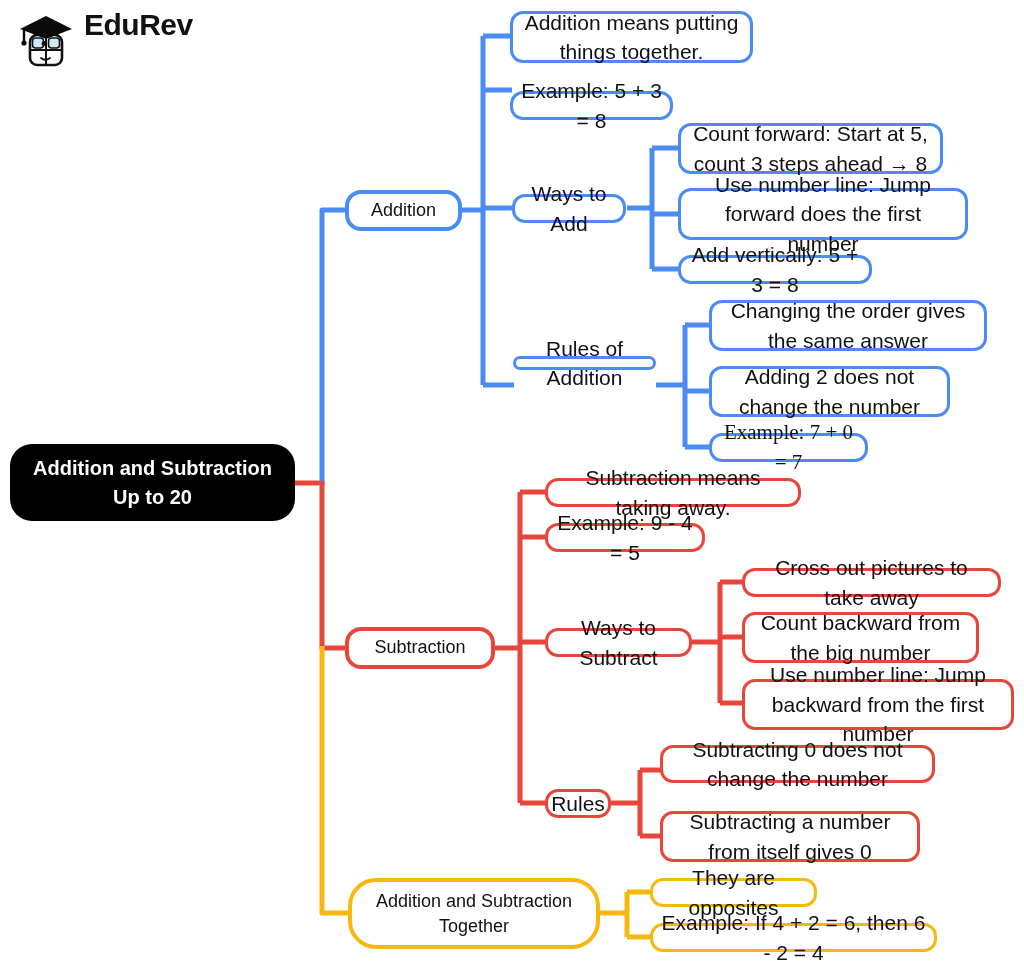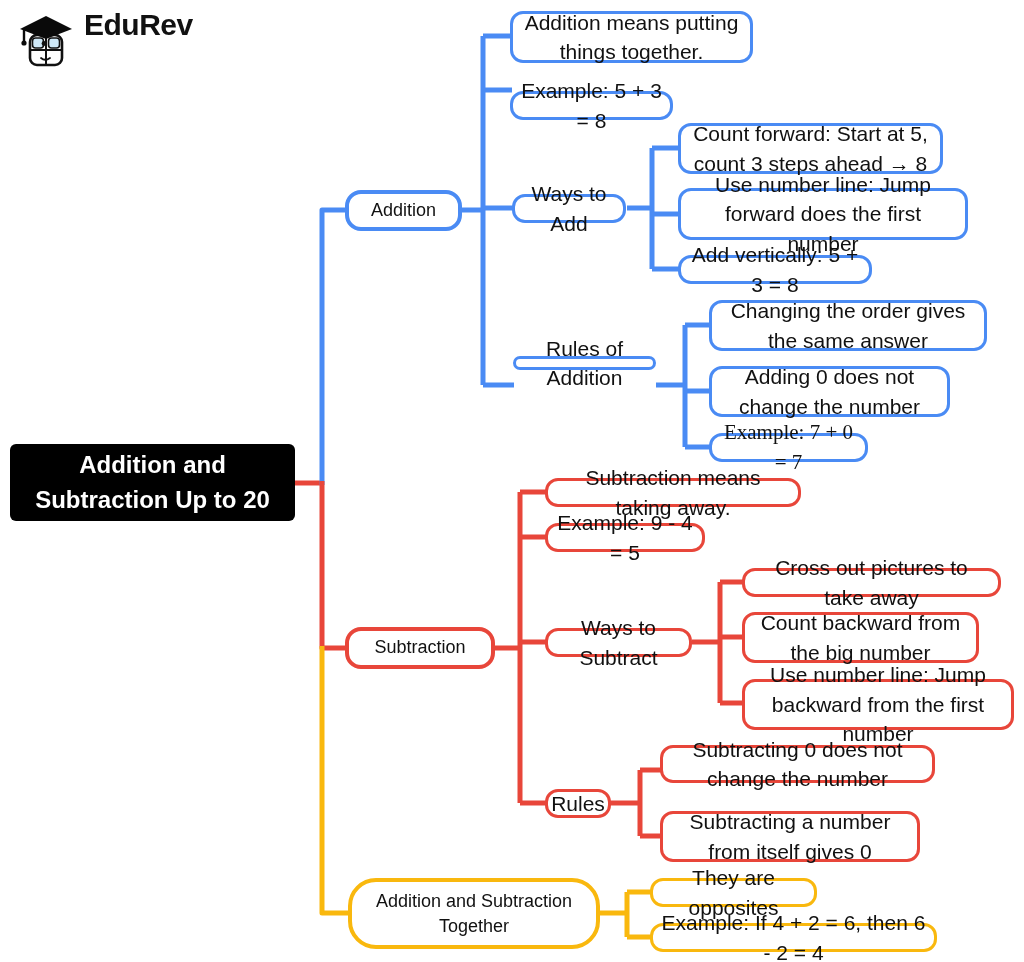--- a/index.html
+++ b/index.html
@@ -37,24 +37,24 @@
   }
   .node.red{border-color:var(--red);}
   .node.yellow{border-color:var(--yellow);}
   .node.main{font-size:18px;border-width:4px;border-radius:16px;padding:2px 6px;}
   .node.main2{font-size:18px;border-width:4px;border-radius:28px;line-height:1.35;}
   .root{
     position:absolute;
     box-sizing:border-box;
     background:#000000;
     color:#ffffff;
-    border-radius:6px;
+    border-radius:22px;
     display:flex;align-items:center;justify-content:center;
     text-align:center;
-    font-size:24px;font-weight:bold;line-height:1.45;
+    font-size:20px;font-weight:bold;line-height:1.45;
     padding:4px 10px;
     z-index:2;
   }
   .logo{
     position:absolute;left:16px;top:8px;
     display:flex;align-items:flex-start;gap:12px;
     z-index:3;
   }
   .logo .brand{
     font-size:30px;font-weight:bold;color:#111;letter-spacing:-0.5px;
@@ -112,21 +112,21 @@
   <div class="node" style="left:678px;top:123px;width:265px;height:51px;">Count forward: Start at 5, count 3 steps ahead → 8</div>
 
   <div class="node" style="left:678px;top:188px;width:290px;height:52px;">Use number line: Jump forward does the first number</div>
 
   <div class="node" style="left:678px;top:255px;width:194px;height:29px;">Add vertically: 5 + 3 = 8</div>
 
   <div class="node" style="left:513px;top:356px;width:143px;height:14px;">Rules of Addition</div>
 
   <div class="node" style="left:709px;top:300px;width:278px;height:51px;">Changing the order gives the same answer</div>
 
-  <div class="node" style="left:709px;top:366px;width:241px;height:51px;">Adding 0 does not change the number</div>
+  <div class="node" style="left:709px;top:366px;width:241px;height:51px;">Adding 2 does not change the number</div>
 
   <div class="node" style="left:709px;top:433px;width:159px;height:29px;font-family:Liberation Serif, serif;">Example: 7 + 0 = 7</div>
 
   <div class="node main red" style="left:345px;top:627px;width:150px;height:42px;">Subtraction</div>
 
   <div class="node red" style="left:545px;top:478px;width:256px;height:29px;">Subtraction means taking away.</div>
 
   <div class="node red" style="left:545px;top:523px;width:160px;height:29px;">Example: 9 - 4 = 5</div>
 
   <div class="node red" style="left:545px;top:628px;width:147px;height:29px;">Ways to Subtract</div>

